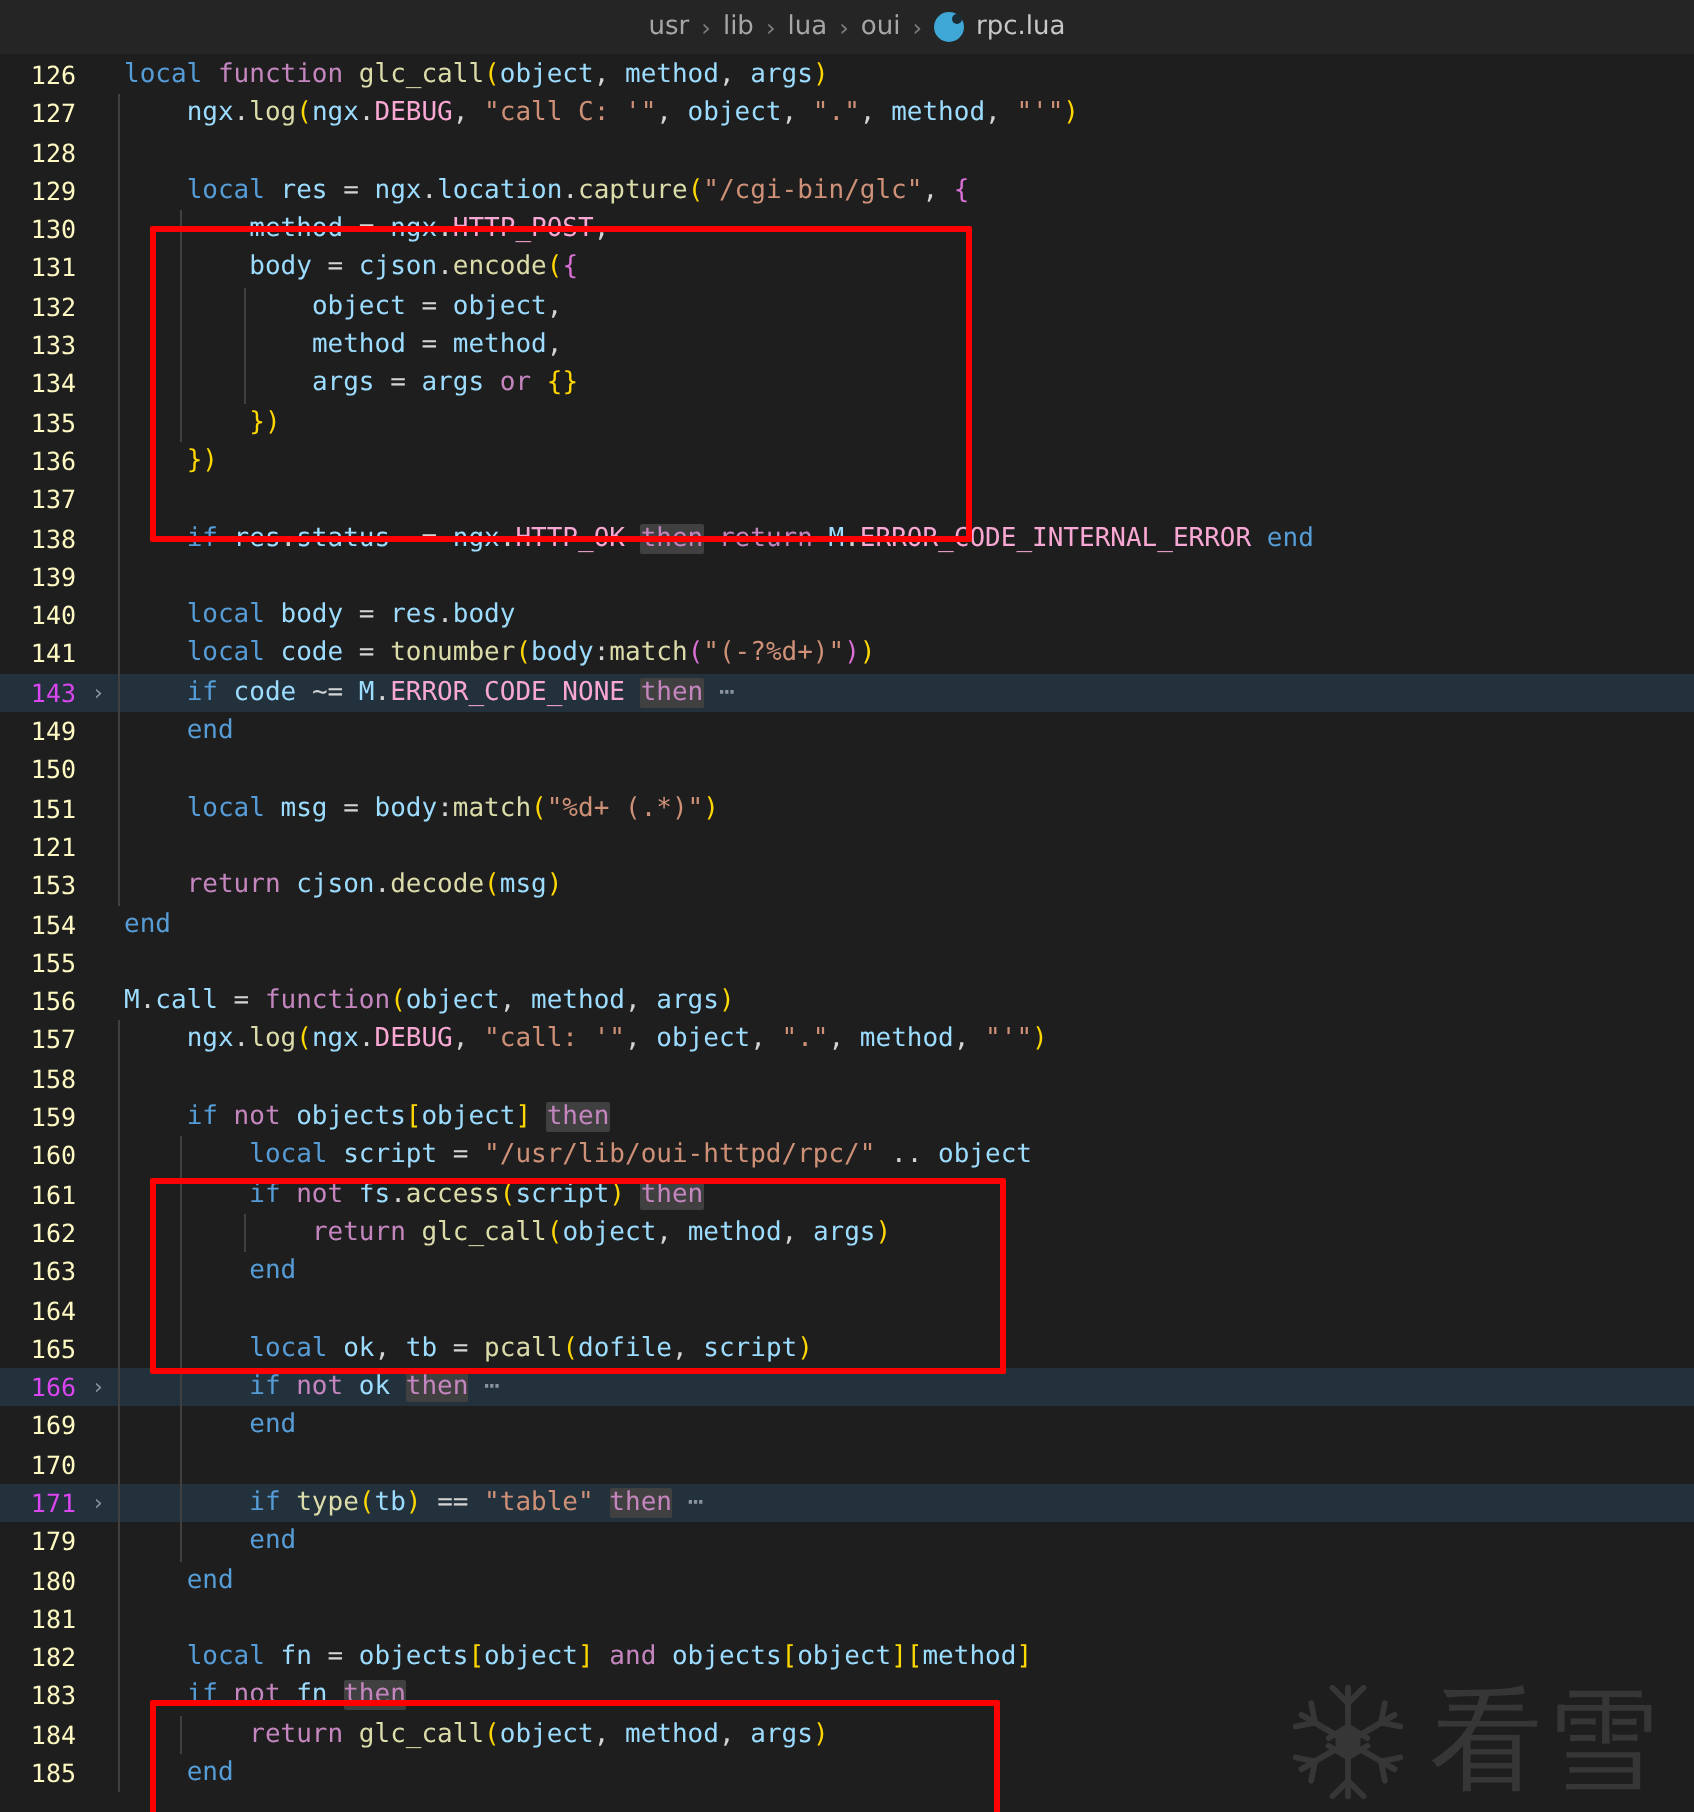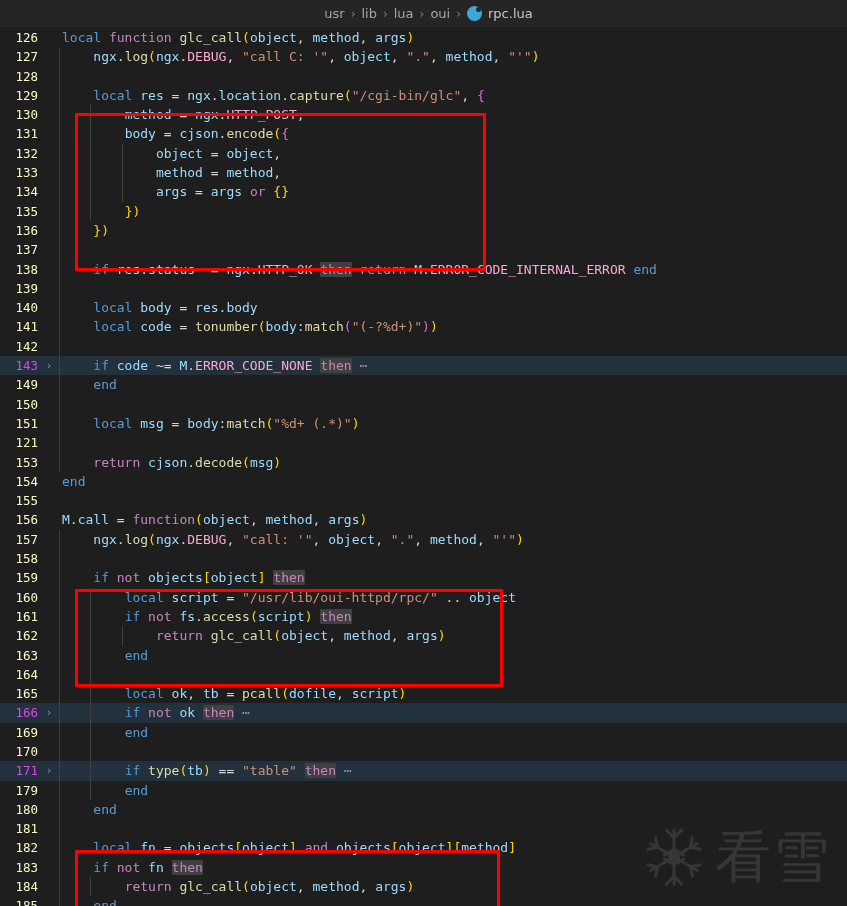--- a/index.html
+++ b/index.html
@@ -132,21 +132,21 @@
     border: 3px solid #ff0000;
     z-index: 5;
     pointer-events: none;
     border-radius: 1px;
   }
 
   
   #watermark {
     position: absolute;
     right: 16px;
-    bottom: 18px;
+    bottom: 4px;
     display: flex;
     align-items: center;
     gap: 10px;
     opacity: 0.30;
     z-index: 4;
     pointer-events: none;
   }
   #watermark .wm-text {
     font-family: "DejaVu Sans", "Liberation Sans", sans-serif;
     font-size: 56px;
@@ -187,21 +187,20 @@
       <div class="line"><div class="ln">132</div><div class="fold"></div><div class="code"><div class="ig" style="left: 1px;"></div><div class="ig" style="left: 32.28px;"></div><div class="ig" style="left: 63.56px;"></div><span style="position: relative; z-index: 2;"><span class="op"> </span><span class="op"> </span><span class="op"> </span><span class="op"> </span><span class="op"> </span><span class="op"> </span><span class="op"> </span><span class="op"> </span><span class="op"> </span><span class="op"> </span><span class="op"> </span><span class="op"> </span><span class="var">object</span><span class="op"> </span><span class="op">=</span><span class="op"> </span><span class="var">object</span><span class="op">,</span></span></div></div>
       <div class="line"><div class="ln">133</div><div class="fold"></div><div class="code"><div class="ig" style="left: 1px;"></div><div class="ig" style="left: 32.28px;"></div><div class="ig" style="left: 63.56px;"></div><span style="position: relative; z-index: 2;"><span class="op"> </span><span class="op"> </span><span class="op"> </span><span class="op"> </span><span class="op"> </span><span class="op"> </span><span class="op"> </span><span class="op"> </span><span class="op"> </span><span class="op"> </span><span class="op"> </span><span class="op"> </span><span class="var">method</span><span class="op"> </span><span class="op">=</span><span class="op"> </span><span class="var">method</span><span class="op">,</span></span></div></div>
       <div class="line"><div class="ln">134</div><div class="fold"></div><div class="code"><div class="ig" style="left: 1px;"></div><div class="ig" style="left: 32.28px;"></div><div class="ig" style="left: 63.56px;"></div><span style="position: relative; z-index: 2;"><span class="op"> </span><span class="op"> </span><span class="op"> </span><span class="op"> </span><span class="op"> </span><span class="op"> </span><span class="op"> </span><span class="op"> </span><span class="op"> </span><span class="op"> </span><span class="op"> </span><span class="op"> </span><span class="var">args</span><span class="op"> </span><span class="op">=</span><span class="op"> </span><span class="var">args</span><span class="op"> </span><span class="kw2">or</span><span class="op"> </span><span class="br1">{</span><span class="br1">}</span></span></div></div>
       <div class="line"><div class="ln">135</div><div class="fold"></div><div class="code"><div class="ig" style="left: 1px;"></div><div class="ig" style="left: 32.28px;"></div><span style="position: relative; z-index: 2;"><span class="op"> </span><span class="op"> </span><span class="op"> </span><span class="op"> </span><span class="op"> </span><span class="op"> </span><span class="op"> </span><span class="op"> </span><span class="br1">}</span><span class="br1">)</span></span></div></div>
       <div class="line"><div class="ln">136</div><div class="fold"></div><div class="code"><div class="ig" style="left: 1px;"></div><span style="position: relative; z-index: 2;"><span class="op"> </span><span class="op"> </span><span class="op"> </span><span class="op"> </span><span class="br1">}</span><span class="br1">)</span></span></div></div>
       <div class="line"><div class="ln">137</div><div class="fold"></div><div class="code"><div class="ig" style="left: 1px;"></div><span style="position: relative; z-index: 2;"></span></div></div>
       <div class="line"><div class="ln">138</div><div class="fold"></div><div class="code"><div class="ig" style="left: 1px;"></div><span style="position: relative; z-index: 2;"><span class="op"> </span><span class="op"> </span><span class="op"> </span><span class="op"> </span><span class="kw">if</span><span class="op"> </span><span class="var">res</span><span class="op">.</span><span class="var">status</span><span class="op"> </span><span class="op">~</span><span class="op">=</span><span class="op"> </span><span class="var">ngx</span><span class="op">.</span><span class="const">HTTP_OK</span><span class="op"> </span><span class="kw2 mark">then</span><span class="op"> </span><span class="kw2">return</span><span class="op"> </span><span class="var">M</span><span class="op">.</span><span class="const">ERROR_CODE_INTERNAL_ERROR</span><span class="op"> </span><span class="kw">end</span></span></div></div>
       <div class="line"><div class="ln">139</div><div class="fold"></div><div class="code"><div class="ig" style="left: 1px;"></div><span style="position: relative; z-index: 2;"></span></div></div>
       <div class="line"><div class="ln">140</div><div class="fold"></div><div class="code"><div class="ig" style="left: 1px;"></div><span style="position: relative; z-index: 2;"><span class="op"> </span><span class="op"> </span><span class="op"> </span><span class="op"> </span><span class="kw">local</span><span class="op"> </span><span class="var">body</span><span class="op"> </span><span class="op">=</span><span class="op"> </span><span class="var">res</span><span class="op">.</span><span class="var">body</span></span></div></div>
       <div class="line"><div class="ln">141</div><div class="fold"></div><div class="code"><div class="ig" style="left: 1px;"></div><span style="position: relative; z-index: 2;"><span class="op"> </span><span class="op"> </span><span class="op"> </span><span class="op"> </span><span class="kw">local</span><span class="op"> </span><span class="var">code</span><span class="op"> </span><span class="op">=</span><span class="op"> </span><span class="fn">tonumber</span><span class="br1">(</span><span class="var">body</span><span class="op">:</span><span class="fn">match</span><span class="br2">(</span><span class="str">"(-?%d+)"</span><span class="br2">)</span><span class="br1">)</span></span></div></div>
-      <div class="line"><div class="ln">142</div><div class="fold"></div><div class="code"><div class="ig" style="left: 1px;"></div><span style="position: relative; z-index: 2;"></span></div></div>
       <div class="line active-fold"><div class="ln">143</div><div class="fold">›</div><div class="code"><div class="ig" style="left: 1px;"></div><span style="position: relative; z-index: 2;"><span class="op"> </span><span class="op"> </span><span class="op"> </span><span class="op"> </span><span class="kw">if</span><span class="op"> </span><span class="var">code</span><span class="op"> </span><span class="op">~</span><span class="op">=</span><span class="op"> </span><span class="var">M</span><span class="op">.</span><span class="const">ERROR_CODE_NONE</span><span class="op"> </span><span class="kw2 mark">then</span><span class="op"> </span><span class="ellip">⋯</span></span></div></div>
       <div class="line"><div class="ln">149</div><div class="fold"></div><div class="code"><div class="ig" style="left: 1px;"></div><span style="position: relative; z-index: 2;"><span class="op"> </span><span class="op"> </span><span class="op"> </span><span class="op"> </span><span class="kw">end</span></span></div></div>
       <div class="line"><div class="ln">150</div><div class="fold"></div><div class="code"><div class="ig" style="left: 1px;"></div><span style="position: relative; z-index: 2;"></span></div></div>
       <div class="line"><div class="ln">151</div><div class="fold"></div><div class="code"><div class="ig" style="left: 1px;"></div><span style="position: relative; z-index: 2;"><span class="op"> </span><span class="op"> </span><span class="op"> </span><span class="op"> </span><span class="kw">local</span><span class="op"> </span><span class="var">msg</span><span class="op"> </span><span class="op">=</span><span class="op"> </span><span class="var">body</span><span class="op">:</span><span class="fn">match</span><span class="br1">(</span><span class="str">"%d+ (.*)"</span><span class="br1">)</span></span></div></div>
       <div class="line"><div class="ln">121</div><div class="fold"></div><div class="code"><div class="ig" style="left: 1px;"></div><span style="position: relative; z-index: 2;"></span></div></div>
       <div class="line"><div class="ln">153</div><div class="fold"></div><div class="code"><div class="ig" style="left: 1px;"></div><span style="position: relative; z-index: 2;"><span class="op"> </span><span class="op"> </span><span class="op"> </span><span class="op"> </span><span class="kw2">return</span><span class="op"> </span><span class="var">cjson</span><span class="op">.</span><span class="fn">decode</span><span class="br1">(</span><span class="var">msg</span><span class="br1">)</span></span></div></div>
       <div class="line"><div class="ln">154</div><div class="fold"></div><div class="code"><span style="position: relative; z-index: 2;"><span class="kw">end</span></span></div></div>
       <div class="line"><div class="ln">155</div><div class="fold"></div><div class="code"><span style="position: relative; z-index: 2;"></span></div></div>
       <div class="line"><div class="ln">156</div><div class="fold"></div><div class="code"><span style="position: relative; z-index: 2;"><span class="var">M</span><span class="op">.</span><span class="var">call</span><span class="op"> </span><span class="op">=</span><span class="op"> </span><span class="kw2">function</span><span class="br1">(</span><span class="var">object</span><span class="op">,</span><span class="op"> </span><span class="var">method</span><span class="op">,</span><span class="op"> </span><span class="var">args</span><span class="br1">)</span></span></div></div>
       <div class="line"><div class="ln">157</div><div class="fold"></div><div class="code"><div class="ig" style="left: 1px;"></div><span style="position: relative; z-index: 2;"><span class="op"> </span><span class="op"> </span><span class="op"> </span><span class="op"> </span><span class="var">ngx</span><span class="op">.</span><span class="fn">log</span><span class="br1">(</span><span class="var">ngx</span><span class="op">.</span><span class="const">DEBUG</span><span class="op">,</span><span class="op"> </span><span class="str">"call: '"</span><span class="op">,</span><span class="op"> </span><span class="var">object</span><span class="op">,</span><span class="op"> </span><span class="str">"."</span><span class="op">,</span><span class="op"> </span><span class="var">method</span><span class="op">,</span><span class="op"> </span><span class="str">"'"</span><span class="br1">)</span></span></div></div>

